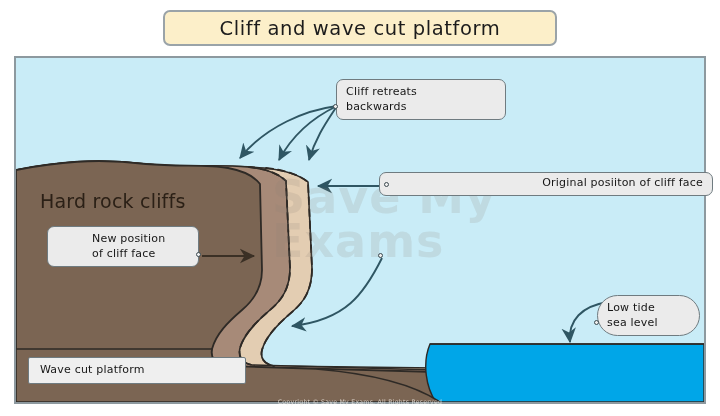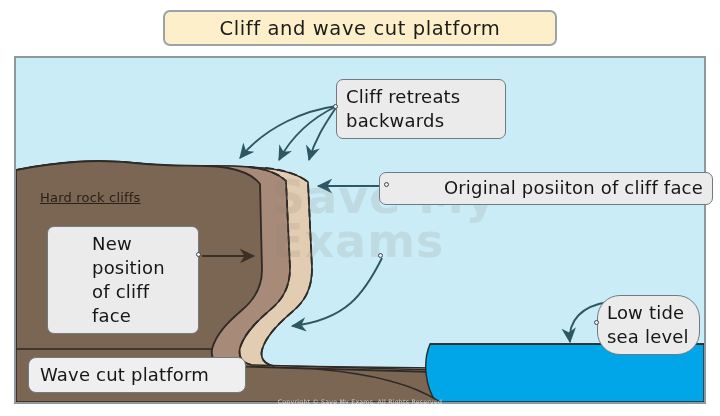--- a/index.html
+++ b/index.html
@@ -64,48 +64,47 @@
 
   
   .callout {
     position: absolute;
     background: #ebebeb;
     border: 1.6px solid #6f7b80;
     border-radius: 7px;
     box-sizing: border-box;
     padding: 5px 9px;
     color: #161616;
-    font-size: 18px;
+    font-size: 11px;
     line-height: 1.33;
     letter-spacing: 0.2px;
     white-space: pre-line;
   }
   .callout.sharp {
-    border-radius: 8px;
+    border-radius: 2px;
     border-width: 1.4px;
     background: #efefef;
   }
 
   #label-cliff-retreats { left: 336px; top: 79px; width: 170px; }
   #label-original-position { left: 379px; top: 172px; width: 334px; padding: 3px 9px 4px 12px; text-align: right; }
   #label-wave-cut-notch { left: 381px; top: 224px; width: 308px; }
   #label-new-position { left: 47px; top: 226px; width: 152px; padding-left: 44px; }
   #label-wave-cut-platform { left: 28px; top: 357px; width: 218px; padding: 5px 11px; }
   #label-low-tide { left: 597px; top: 295px; width: 103px; border-radius: 23px; }
 
   
   #label-hard-rock {
     position: absolute;
     left: 40px;
     top: 190px;
-    font-size: 13px;
+    font-size: 19px;
     color: #2b2016;
     letter-spacing: 0.2px;
     white-space: nowrap;
-    text-decoration: underline;
   }
 
   
   .dot {
     position: absolute;
     width: 5px;
     height: 5px;
     border-radius: 50%;
     background: #efefef;
     border: 1.5px solid #3c4a50;

